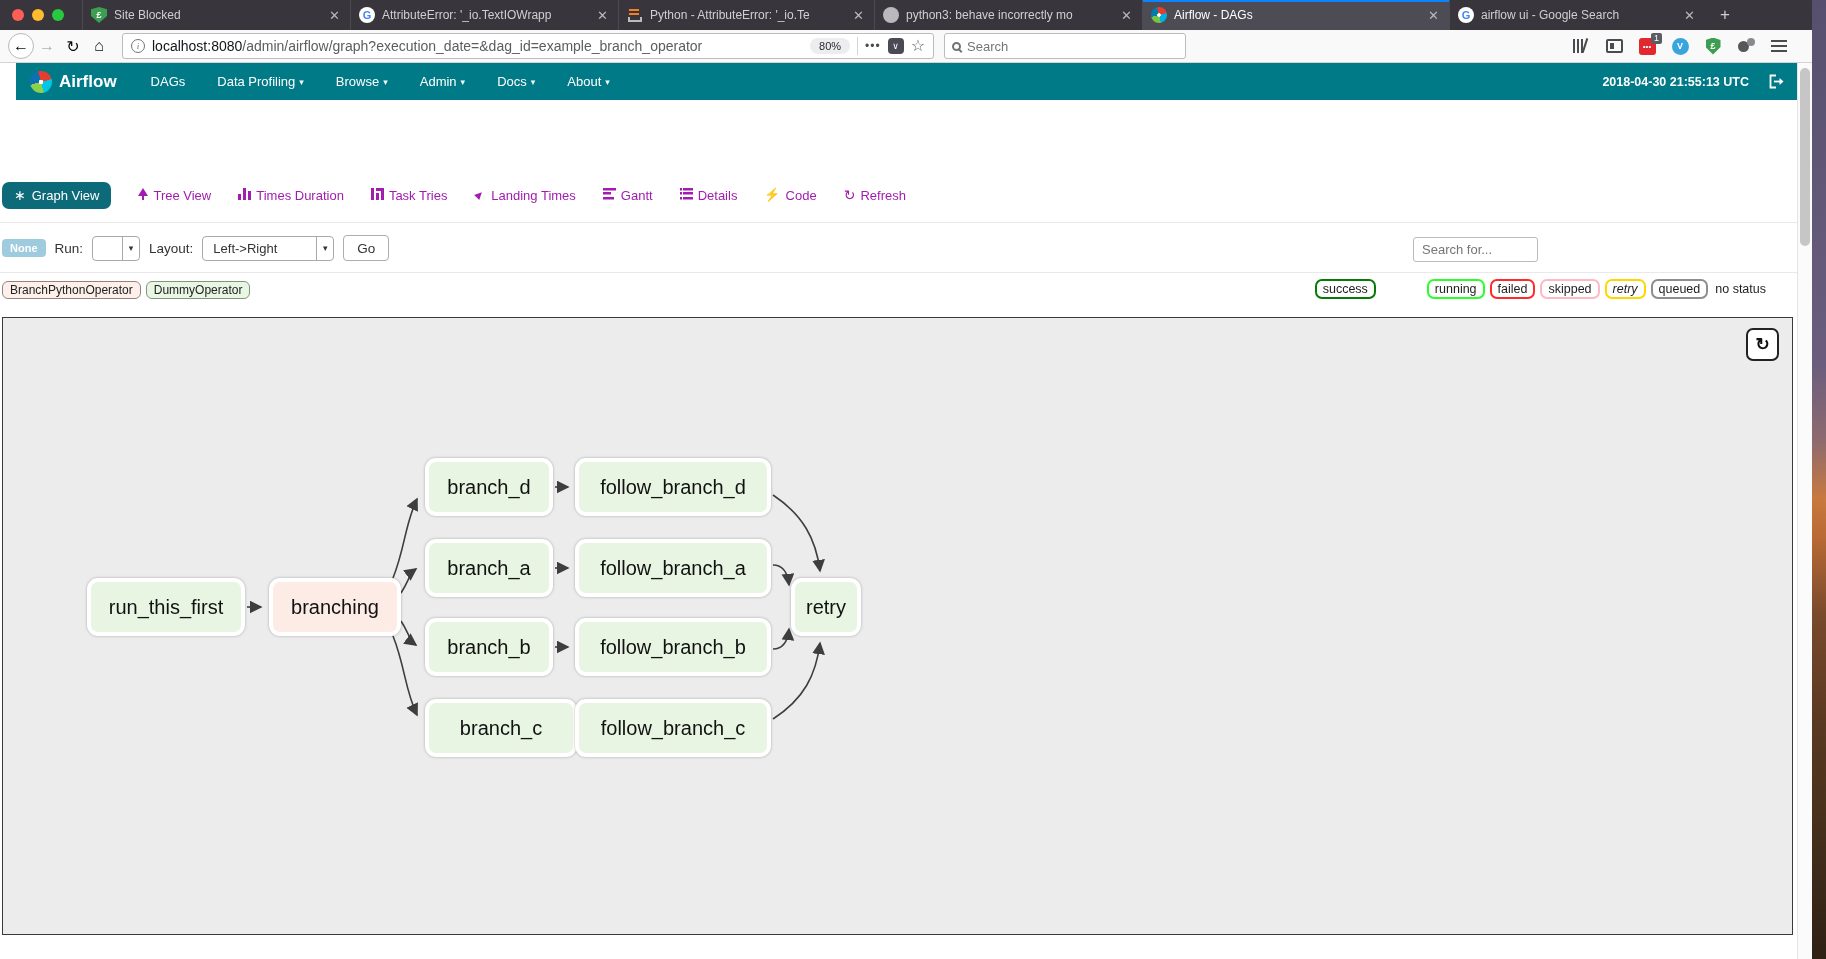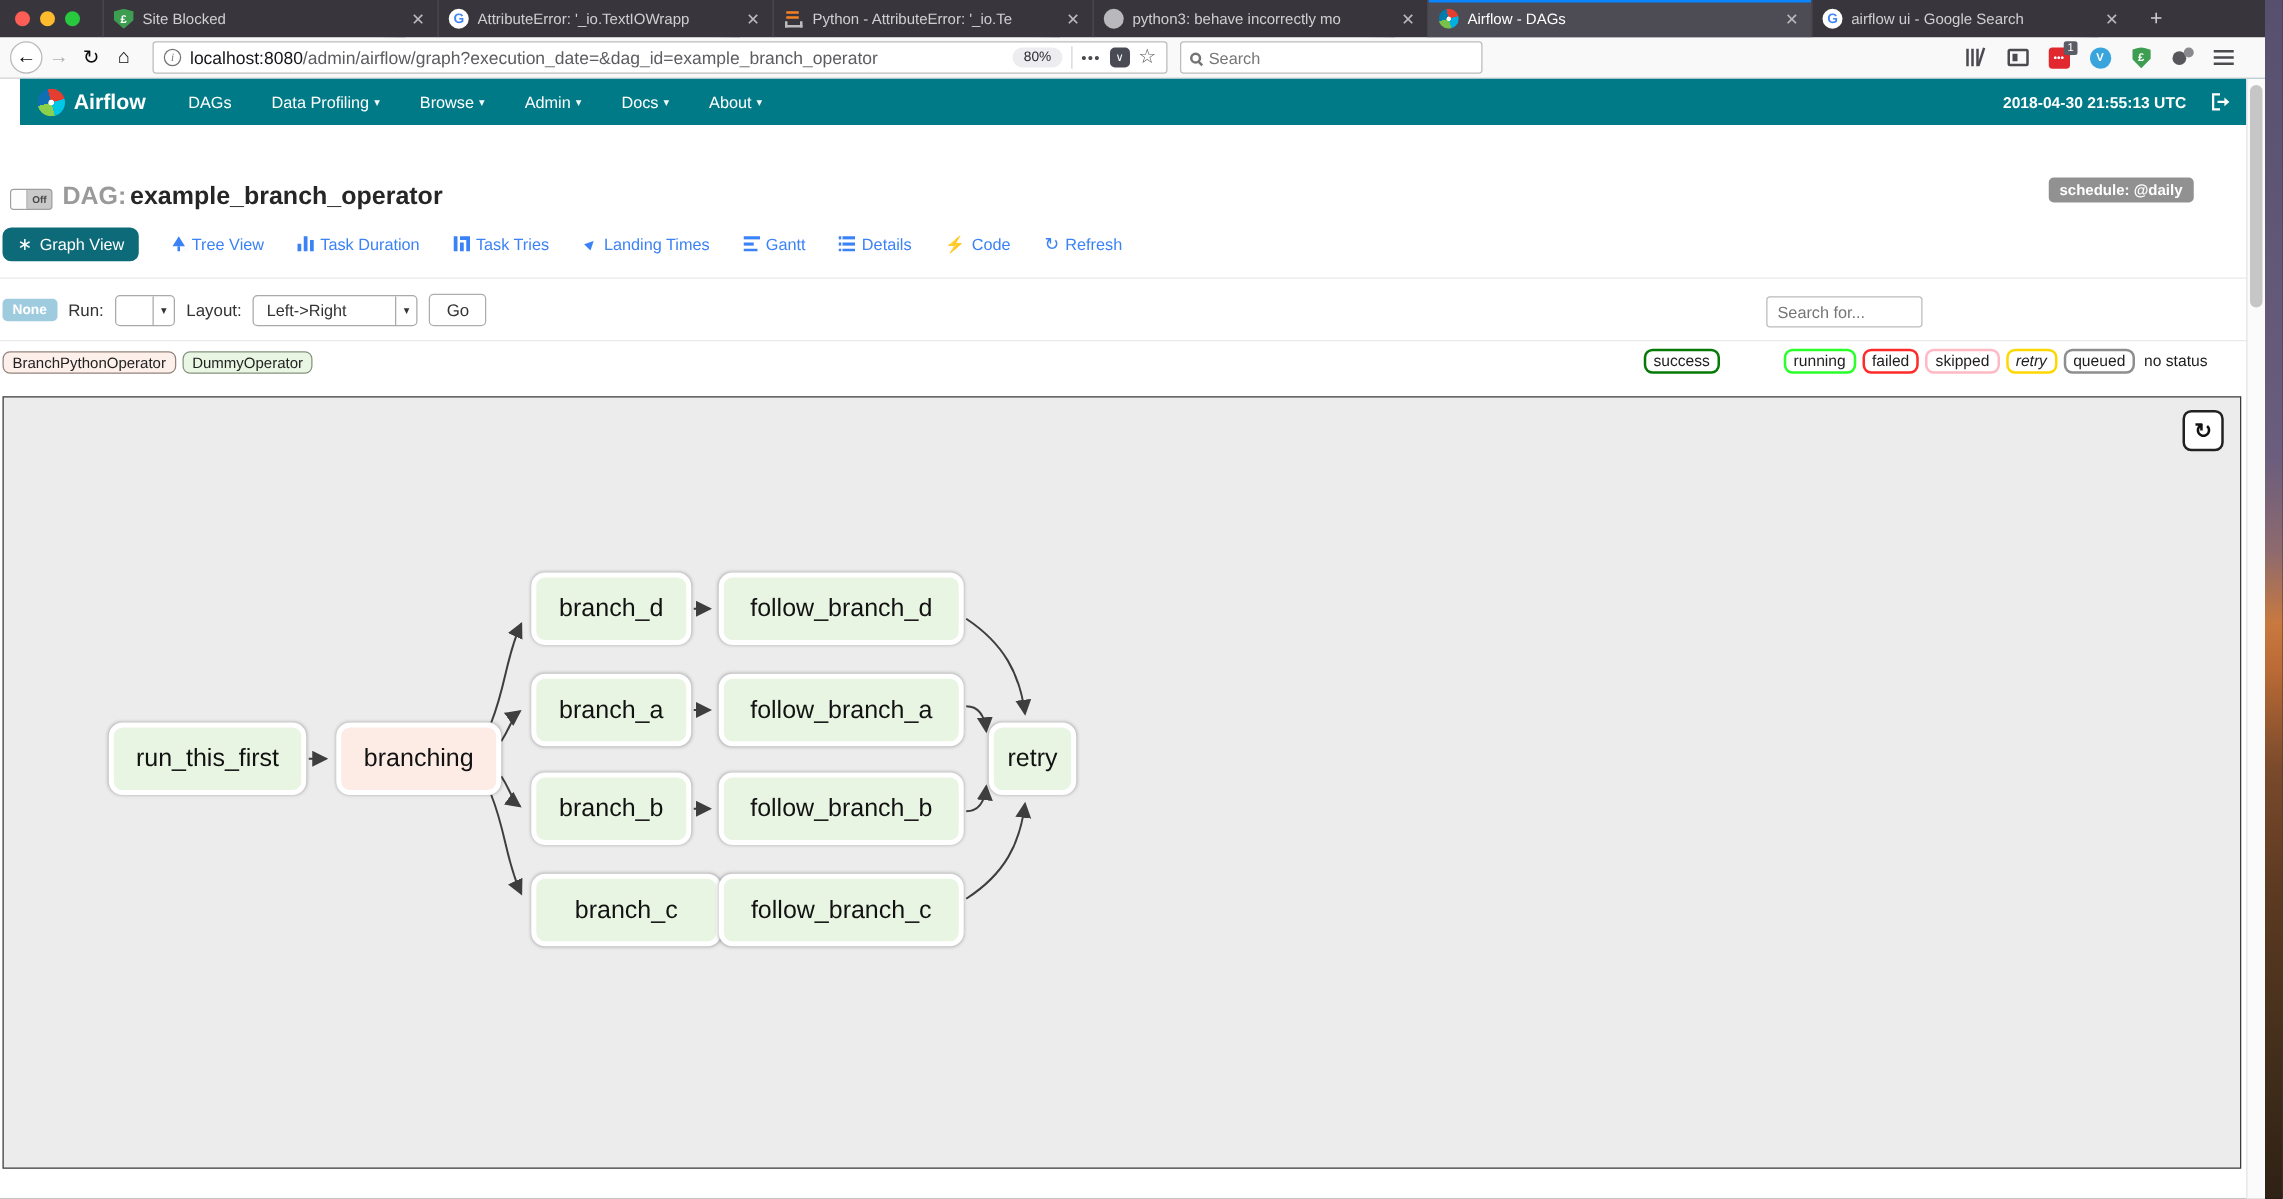--- a/index.html
+++ b/index.html
@@ -141,21 +141,21 @@
   .dag-prefix { position:absolute; left:50px; top:0; font-size:20px; color:#9a9a9a; font-weight:bold; }
   .dag-title { position:absolute; left:104px; top:0; font-size:20px; color:#262626; font-weight:bold; }
   .sched-badge { position:absolute; right:42px; top:-4px; background:#919191; color:#fff;
     font-size:12px; font-weight:bold; padding:3px 9px; border-radius:4px; }
 
   
   .views-row { position:absolute; left:2px; top:181px; height:28px; display:flex;
     align-items:center; gap:27px; }
   .view-btn { background:#0d6a78; color:#fff; border-radius:7px; padding:6px 12px;
     font-size:13px; display:flex; align-items:center; gap:6px; }
-  .view-link { color:#3b82f6; font-size:13px; display:flex; align-items:center; gap:5px; }
+  .view-link { color:#a21caf; font-size:13px; display:flex; gap:5px; }
   .vi { display:inline-block; }
   .vi-star { font-size:14px; line-height:1; }
   .vi-tree { position:relative; width:10px; height:12px; }
   .vi-tree::before { content:""; position:absolute; left:0; top:0; border-left:5px solid transparent;
     border-right:5px solid transparent; border-bottom:8px solid currentColor; }
   .vi-tree::after { content:""; position:absolute; left:4px; top:8px; width:2px; height:4px; background:currentColor; }
   .vi-bars  { width:13px; height:12px; background:
       linear-gradient(currentColor,currentColor) 0 bottom/3px 6px no-repeat,
       linear-gradient(currentColor,currentColor) 5px bottom/3px 12px no-repeat,
       linear-gradient(currentColor,currentColor) 10px bottom/3px 9px no-repeat; }
@@ -366,42 +366,33 @@
     <div class="af-right">
       <span class="af-clock">2018-04-30 21:55:13 UTC</span>
       <svg class="logout-svg" width="16" height="15" viewBox="0 0 16 15">
         <path d="M7 1.5 H1.5 V13.5 H7" fill="none" stroke="#fff" stroke-width="1.8"></path>
         <line x1="5" y1="7.5" x2="13" y2="7.5" stroke="#fff" stroke-width="1.8"></line>
         <path d="M10.5 4 L14.5 7.5 L10.5 11 Z" fill="#fff"></path>
       </svg>
     </div>
   </div>
 
-  <div class="title-row">
-    <span class="toggle">
-      <span class="knob"></span>
-      <span class="t-label">Off</span>
-    </span>
-    <span class="dag-prefix">DAG:</span>
-    <span class="dag-title">example_branch_operator</span>
-    <span class="sched-badge">schedule: @daily</span>
-  </div>
 
   <div class="views-row">
     <span class="view-btn">
       <span class="vi vi-star">∗</span>
       <span>Graph View</span>
     </span>
     <span class="view-link">
       <span class="vi vi-tree"></span>
       <span>Tree View</span>
     </span>
     <span class="view-link">
       <span class="vi vi-bars"></span>
-      <span>Task Duration</span>
+      <span>Times Duration</span>
     </span>
     <span class="view-link">
       <span class="vi vi-tries"></span>
       <span>Task Tries</span>
     </span>
     <span class="view-link">
       <span class="vi vi-plane">►</span>
       <span>Landing Times</span>
     </span>
     <span class="view-link">

